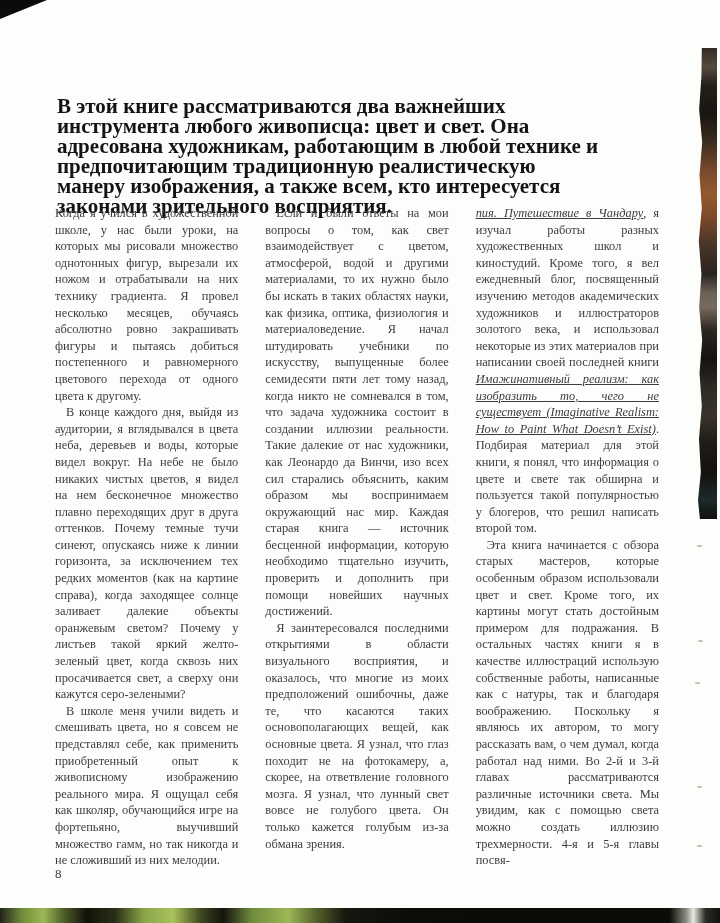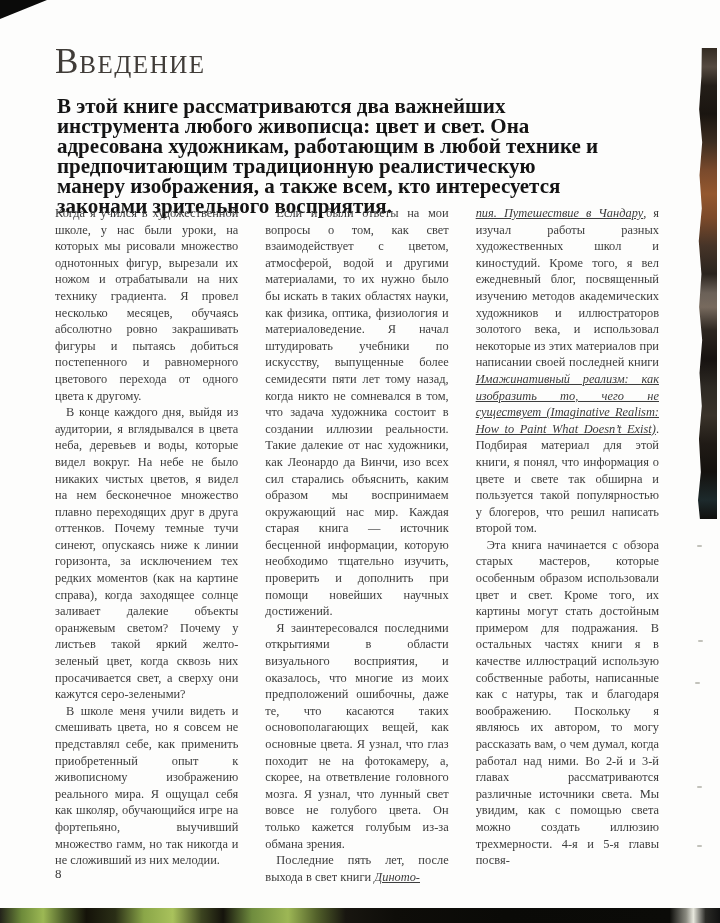--- a/index.html
+++ b/index.html
@@ -138,36 +138,34 @@
   .dust.d4 { left: 697px; top: 786px; }
   .dust.d5 { left: 697px; top: 845px; }
 </style>
 </head>
 <body>
 
 <div class="page">
 
   <div class="corner-artifact"></div>
 
-  <h1 class="heading"><span class="initial">В</span><span class="rest">ВЕДЕНИЕ</span></h1>
 
   <p class="intro">В этой книге рассматриваются два важнейших инструмента любого живописца: цвет и свет. Она адресована художникам, работающим в любой технике и предпочитающим традиционную реалистическую манеру изображения, а также всем, кто интересуется законами зрительного восприятия.</p>
 
   <div class="columns">
 
     <div class="col">
       <p>Когда я учился в художественной школе, у нас были уроки, на которых мы рисовали множество однотонных фигур, вырезали их ножом и отрабатывали на них технику градиента. Я провел несколько месяцев, обучаясь абсолютно ровно закрашивать фигуры и пытаясь добиться постепенного и равномерного цветового перехода от одного цвета к другому.</p>
       <p class="indent">В конце каждого дня, выйдя из аудитории, я вглядывался в цвета неба, деревьев и воды, которые видел вокруг. На небе не было никаких чистых цветов, я видел на нем бесконечное множество плавно переходящих друг в друга оттенков. Почему темные тучи синеют, опускаясь ниже к линии горизонта, за исключением тех редких моментов (как на картине справа), когда заходящее солнце заливает далекие объекты оранжевым светом? Почему у листьев такой яркий желто-зеленый цвет, когда сквозь них просачивается свет, а сверху они кажутся серо-зелеными?</p>
       <p class="indent">В школе меня учили видеть и смешивать цвета, но я совсем не представлял себе, как применить приобретенный опыт к живописному изображению реального мира. Я ощущал себя как школяр, обучающийся игре на фортепьяно, выучивший множество гамм, но так никогда и не сложивший из них мелодии.</p>
     </div>
 
     <div class="col">
       <p class="indent">Если и были ответы на мои вопросы о том, как свет взаимодействует с цветом, атмосферой, водой и другими материалами, то их нужно было бы искать в таких областях науки, как физика, оптика, физиология и материаловедение. Я начал штудировать учебники по искусству, выпущенные более семидесяти пяти лет тому назад, когда никто не сомневался в том, что задача художника состоит в создании иллюзии реальности. Такие далекие от нас художники, как Леонардо да Винчи, изо всех сил старались объяснить, каким образом мы воспринимаем окружающий нас мир. Каждая старая книга — источник бесценной информации, которую необходимо тщательно изучить, проверить и дополнить при помощи новейших научных достижений.</p>
       <p class="indent">Я заинтересовался последними открытиями в области визуального восприятия, и оказалось, что многие из моих предположений ошибочны, даже те, что касаются таких основополагающих вещей, как основные цвета. Я узнал, что глаз походит не на фотокамеру, а, скорее, на ответвление головного мозга. Я узнал, что лунный свет вовсе не голубого цвета. Он только кажется голубым из-за обмана зрения.</p>
-      <p class="indent"><span>Последние пять лет, после выхода в свет книги </span><span class="i">Диното-</span></p>
     </div>
 
     <div class="col">
       <p><span class="i">пия. Путешествие в Чандару</span><span>, я изучал работы разных художественных школ и киностудий. Кроме того, я вел ежедневный блог, посвященный изучению методов академических художников и иллюстраторов золотого века, и использовал некоторые из этих материалов при написании своей последней книги </span><span class="i">Имажинативный реализм: как изобразить то, чего не существует (Imaginative Realism: How to Paint What Doesn’t Exist)</span><span>. Подбирая материал для этой книги, я понял, что информация о цвете и свете так обширна и пользуется такой популярностью у блогеров, что решил написать второй том.</span></p>
       <p class="indent">Эта книга начинается с обзора старых мастеров, которые особенным образом использовали цвет и свет. Кроме того, их картины могут стать достойным примером для подражания. В остальных частях книги я в качестве иллюстраций использую собственные работы, написанные как с натуры, так и благодаря воображению. Поскольку я являюсь их автором, то могу рассказать вам, о чем думал, когда работал над ними. Во 2-й и 3-й главах рассматриваются различные источники света. Мы увидим, как с помощью света можно создать иллюзию трехмерности. 4-я и 5-я главы посвя-</p>
     </div>
 
   </div>
 
   <div class="pagenum">8</div>

